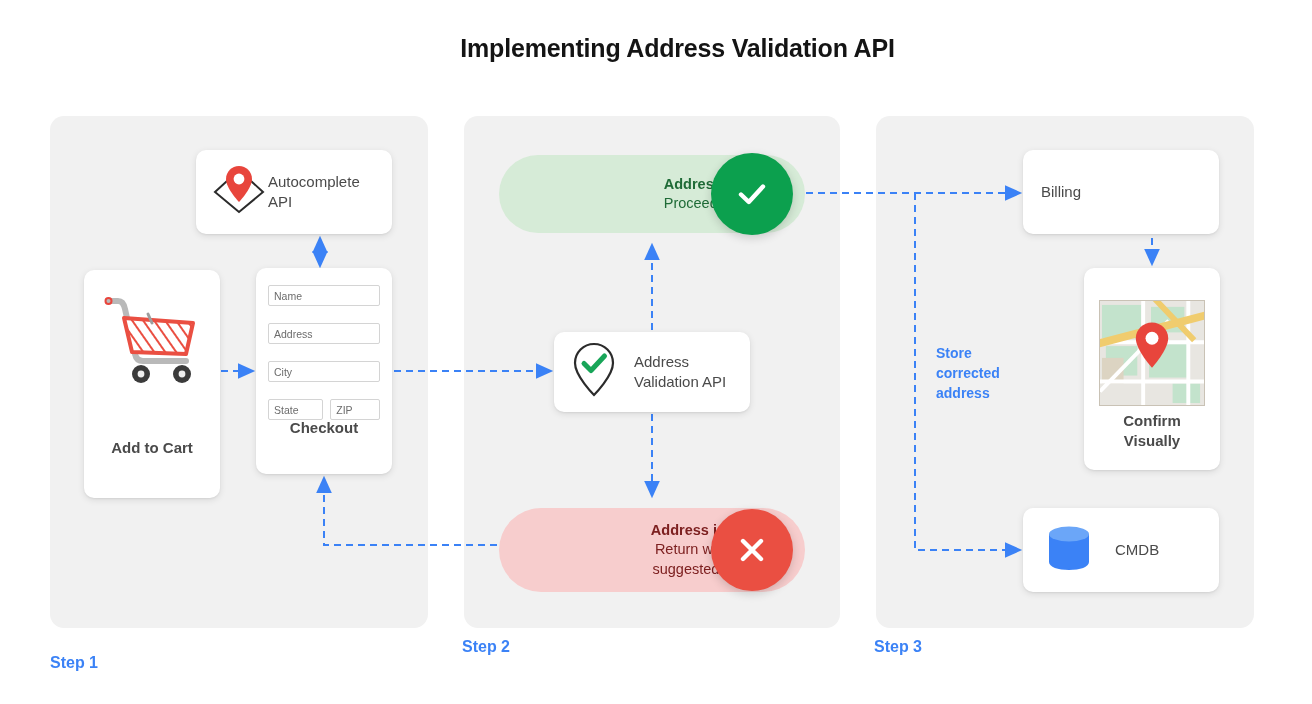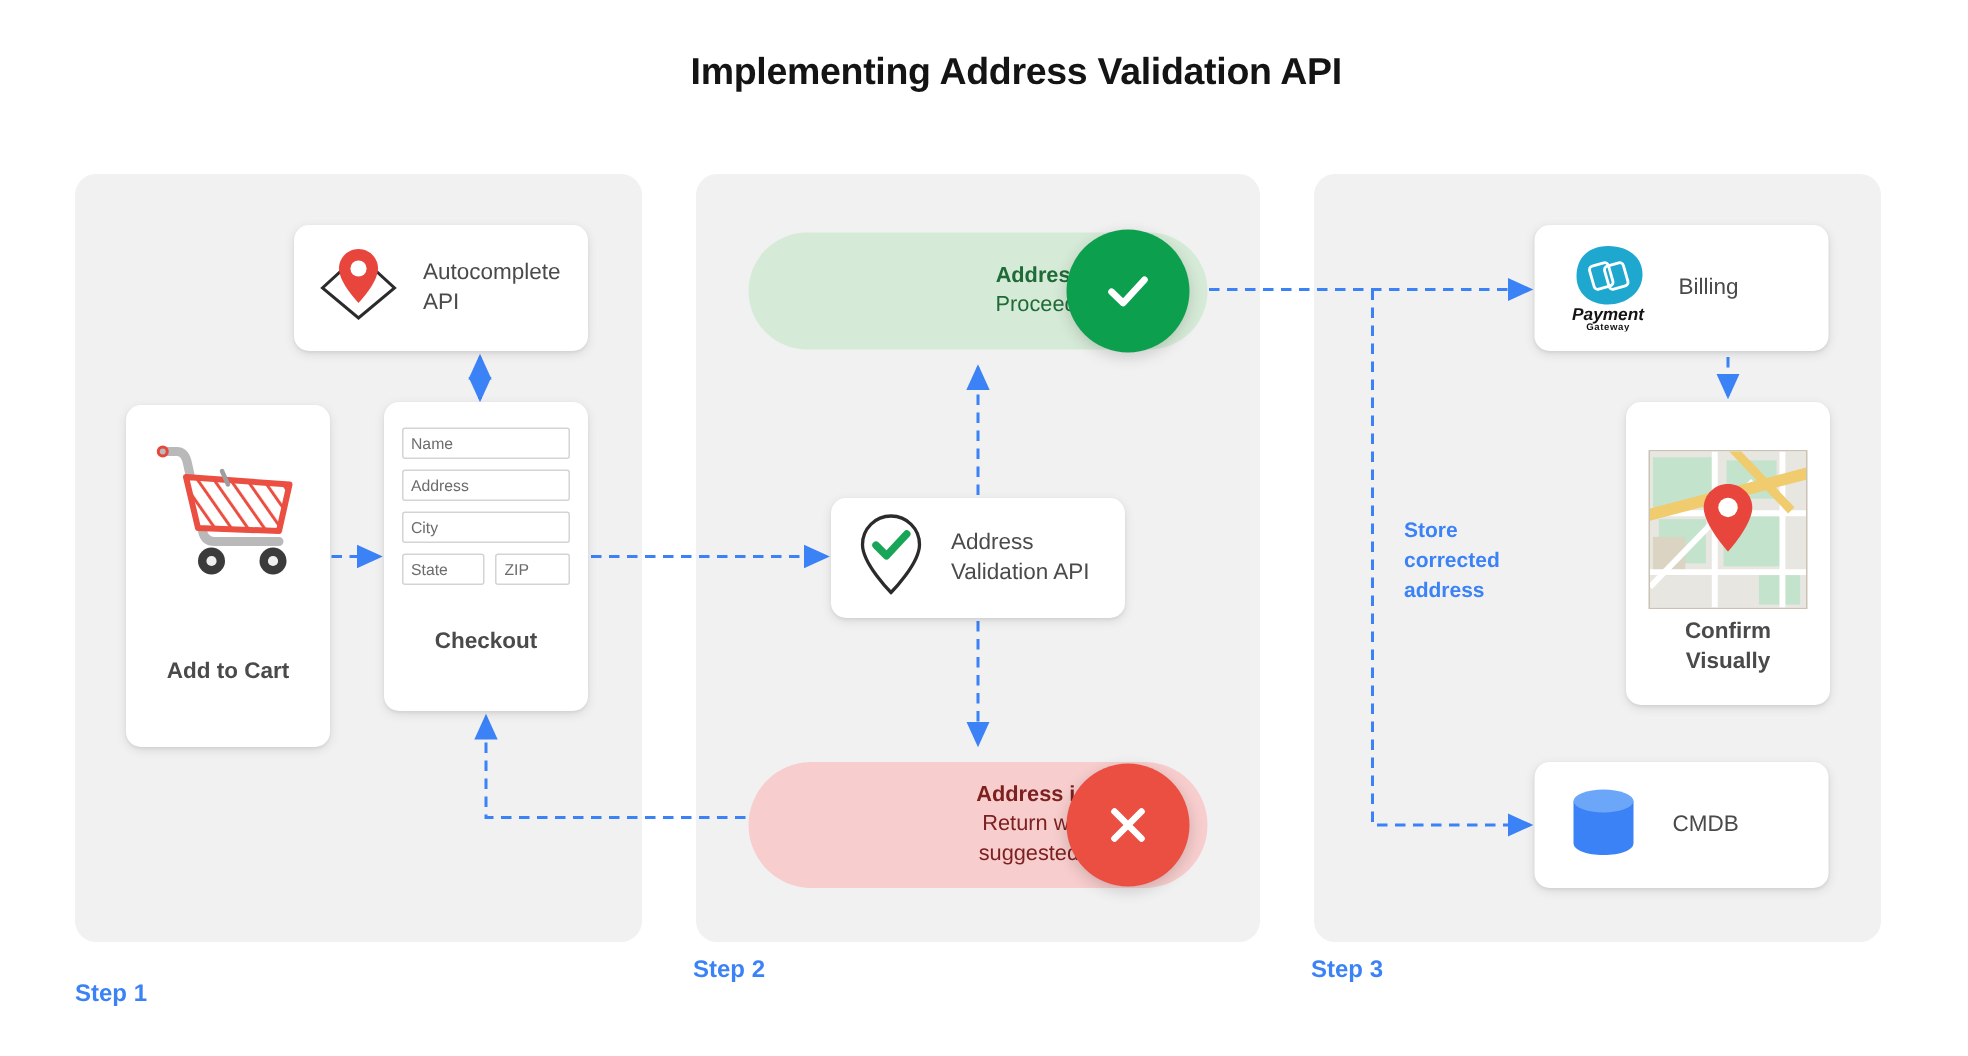--- a/index.html
+++ b/index.html
@@ -48,21 +48,21 @@
   }
   .card-label {
     font-size: 15px;
     color: #4a4a4a;
     line-height: 1.32;
   }
 
   
   #autocomplete-card {
     left: 196px; top: 150px; width: 196px; height: 84px;
-    display: flex; align-items: center; padding-left: 14px; gap: 14px;
+    display: flex; align-items: center; padding-left: 14px; 
   }
   
   #cart-card {
     left: 84px; top: 270px; width: 136px; height: 228px;
     display: flex; flex-direction: column; align-items: center;
     justify-content: flex-start; padding-top: 22px;
   }
   #cart-card .cap {
     position: absolute; bottom: 42px; left: 0; width: 100%;
     text-align: center; font-size: 15px; font-weight: bold; color: #4a4a4a;
@@ -74,21 +74,21 @@
   }
   .field {
     height: 21px;
     border: 1px solid #d4d4d4;
     border-radius: 2px;
     background: #fff;
     font-size: 10.5px;
     color: #6c6c6c;
     display: flex; align-items: center;
     padding-left: 5px;
-    margin-bottom: 7px;
+    margin-bottom: 17px;
   }
   .field-row { display: flex; gap: 7px; }
   .field-row .field { margin-bottom: 0; }
   #f-state { width: 68px; }
   #f-zip { width: 61px; }
   #checkout-card .cap {
     position: absolute; bottom: 38px; left: 0; width: 100%;
     text-align: center; font-size: 15px; font-weight: bold; color: #4a4a4a;
   }
 
@@ -284,31 +284,20 @@
     <span>suggested address.</span>
   </div>
 </div>
 <div class="badge" id="invalid-badge">
   <svg width="40" height="40" viewBox="0 0 40 40">
     <path d="M11 11 L29 29 M29 11 L11 29" stroke="#ffffff" stroke-width="4.4" stroke-linecap="round"></path>
   </svg>
 </div>
 
 <div class="card" id="billing-card">
-  <span>
-    <svg width="62" height="62" viewBox="0 0 62 62">
-      <path d="M31 5 C44 5 54 12 54 24 C54 36 43 44 31 44 C19 44 10 37 10 25 C10 13 18 5 31 5 Z" fill="#1fa8cf"></path>
-      <g fill="none" stroke="#ffffff" stroke-width="1.9">
-        <rect x="20" y="17" width="13" height="16" rx="2.5" transform="rotate(-16 26.5 25)"></rect>
-        <rect x="30" y="17" width="13" height="16" rx="2.5" transform="rotate(-16 36.5 25)"></rect>
-      </g>
-      <text x="31" y="54" font-family="Liberation Sans, sans-serif" font-size="11.5" font-weight="bold" font-style="italic" fill="#141414" text-anchor="middle">Payment</text>
-      <text x="31" y="61" font-family="Liberation Sans, sans-serif" font-size="6.4" font-weight="bold" fill="#141414" text-anchor="middle" letter-spacing="0.4">Gateway</text>
-    </svg>
-  </span>
   <span class="card-label">Billing</span>
 </div>
 
 <div class="card" id="confirm-card">
   <span>
     <svg width="106" height="106" viewBox="0 0 106 106" class="map-frame">
       <rect width="106" height="106" fill="#e8e6e1"></rect>
       <g fill="#c3e3cc">
         <rect x="2" y="4" width="40" height="34"></rect>
         <rect x="52" y="6" width="34" height="26"></rect>

